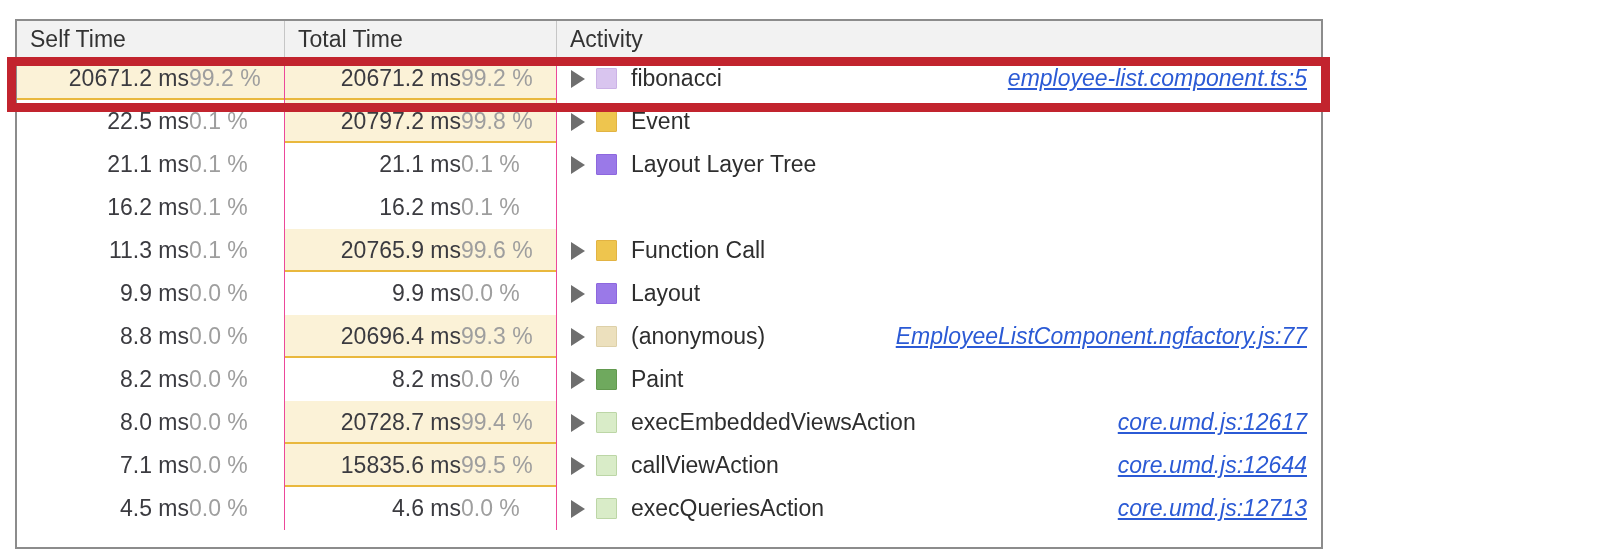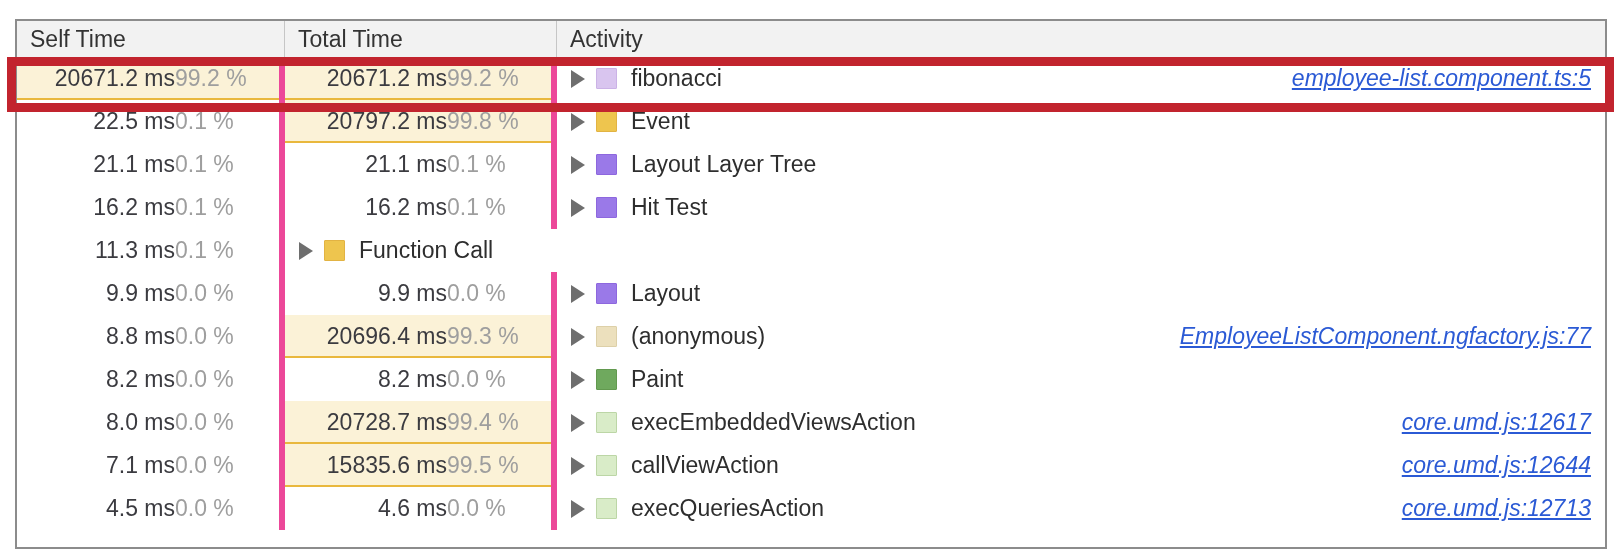--- a/index.html
+++ b/index.html
@@ -1,19 +1,19 @@
 <!DOCTYPE html>
 <html style="--hot-bg: #fbf2d7; --hot-line: #e9b83d; --header-bg: #f2f2f2; --link-color: #2b5ad5; --annotation-color: #c2242e;"><head>
 <meta charset="utf-8">
 <style>
   html,body{margin:0;padding:0;background:#ffffff;font-family:"Liberation Sans","DejaVu Sans",sans-serif;}
   .stage{width:1624px;height:560px;position:relative;overflow:hidden;background:#fff;}
 
   .datagrid{
-    position:absolute;left:15px;top:19px;width:1592px;height:530px;
+    position:absolute;left:15px;top:19px;width:1308px;height:530px;
     border:2px solid #8c8c8c;box-sizing:border-box;background:#fff;
   }
 
   
   .grid-header{
     display:grid;grid-template-columns:268px 272px 1fr;
     height:36px;background:var(--header-bg,#f2f2f2);
     font-size:23px;color:#333;
   }
   .grid-header .hcell{
@@ -21,21 +21,21 @@
     border-right:1px solid #c6c6c6;box-sizing:border-box;
   }
   .grid-header .hcell:last-child{border-right:none;}
 
   
   .grid-body{position:relative;}
   .row{display:grid;grid-template-columns:268px 272px 1fr;height:43px;font-size:23px;}
 
   .tcell{
     display:flex;align-items:center;justify-content:flex-end;
-    padding-right:16px;border-right:6px solid #ec4899;box-sizing:border-box;
+    padding-right:7px;border-right:1px solid #ec4899;box-sizing:border-box;
     white-space:nowrap;
   }
   .tcell .time{color:#3b3b40;}
   .tcell .pct{width:88px;text-align:left;color:#9e9e9e;}
   .tcell.hot{
     background:var(--hot-bg,#fbf2d7);
     box-shadow:inset 0 -2px 0 var(--hot-line,#e9b83d);
   }
 
   .acell{
@@ -135,31 +135,29 @@
   </div>
         <div class="row">
     <div class="tcell">
       <span class="time">16.2 ms</span>
       <span class="pct">0.1 %</span>
     </div>
     <div class="tcell">
       <span class="time">16.2 ms</span>
       <span class="pct">0.1 %</span>
     </div>
-    <div class="acell">
-      <span class="arrow"></span>
-      <span class="swatch" style="background: rgb(154, 121, 232); border-color: rgb(141, 103, 222);"></span>
-      <span class="alabel">Hit Test</span>
-
-    </div>
   </div>
         <div class="row">
     <div class="tcell">
       <span class="time">11.3 ms</span>
       <span class="pct">0.1 %</span>
+    </div>
+    <div class="tcell hot">
+      <span class="time">20765.9 ms</span>
+      <span class="pct">99.6 %</span>
     </div>
     <div class="acell">
       <span class="arrow"></span>
       <span class="swatch speckled" style="background: rgb(238, 197, 78); border-color: rgb(226, 179, 67);"></span>
       <span class="alabel">Function Call</span>
 
     </div>
   </div>
         <div class="row">
     <div class="tcell">

